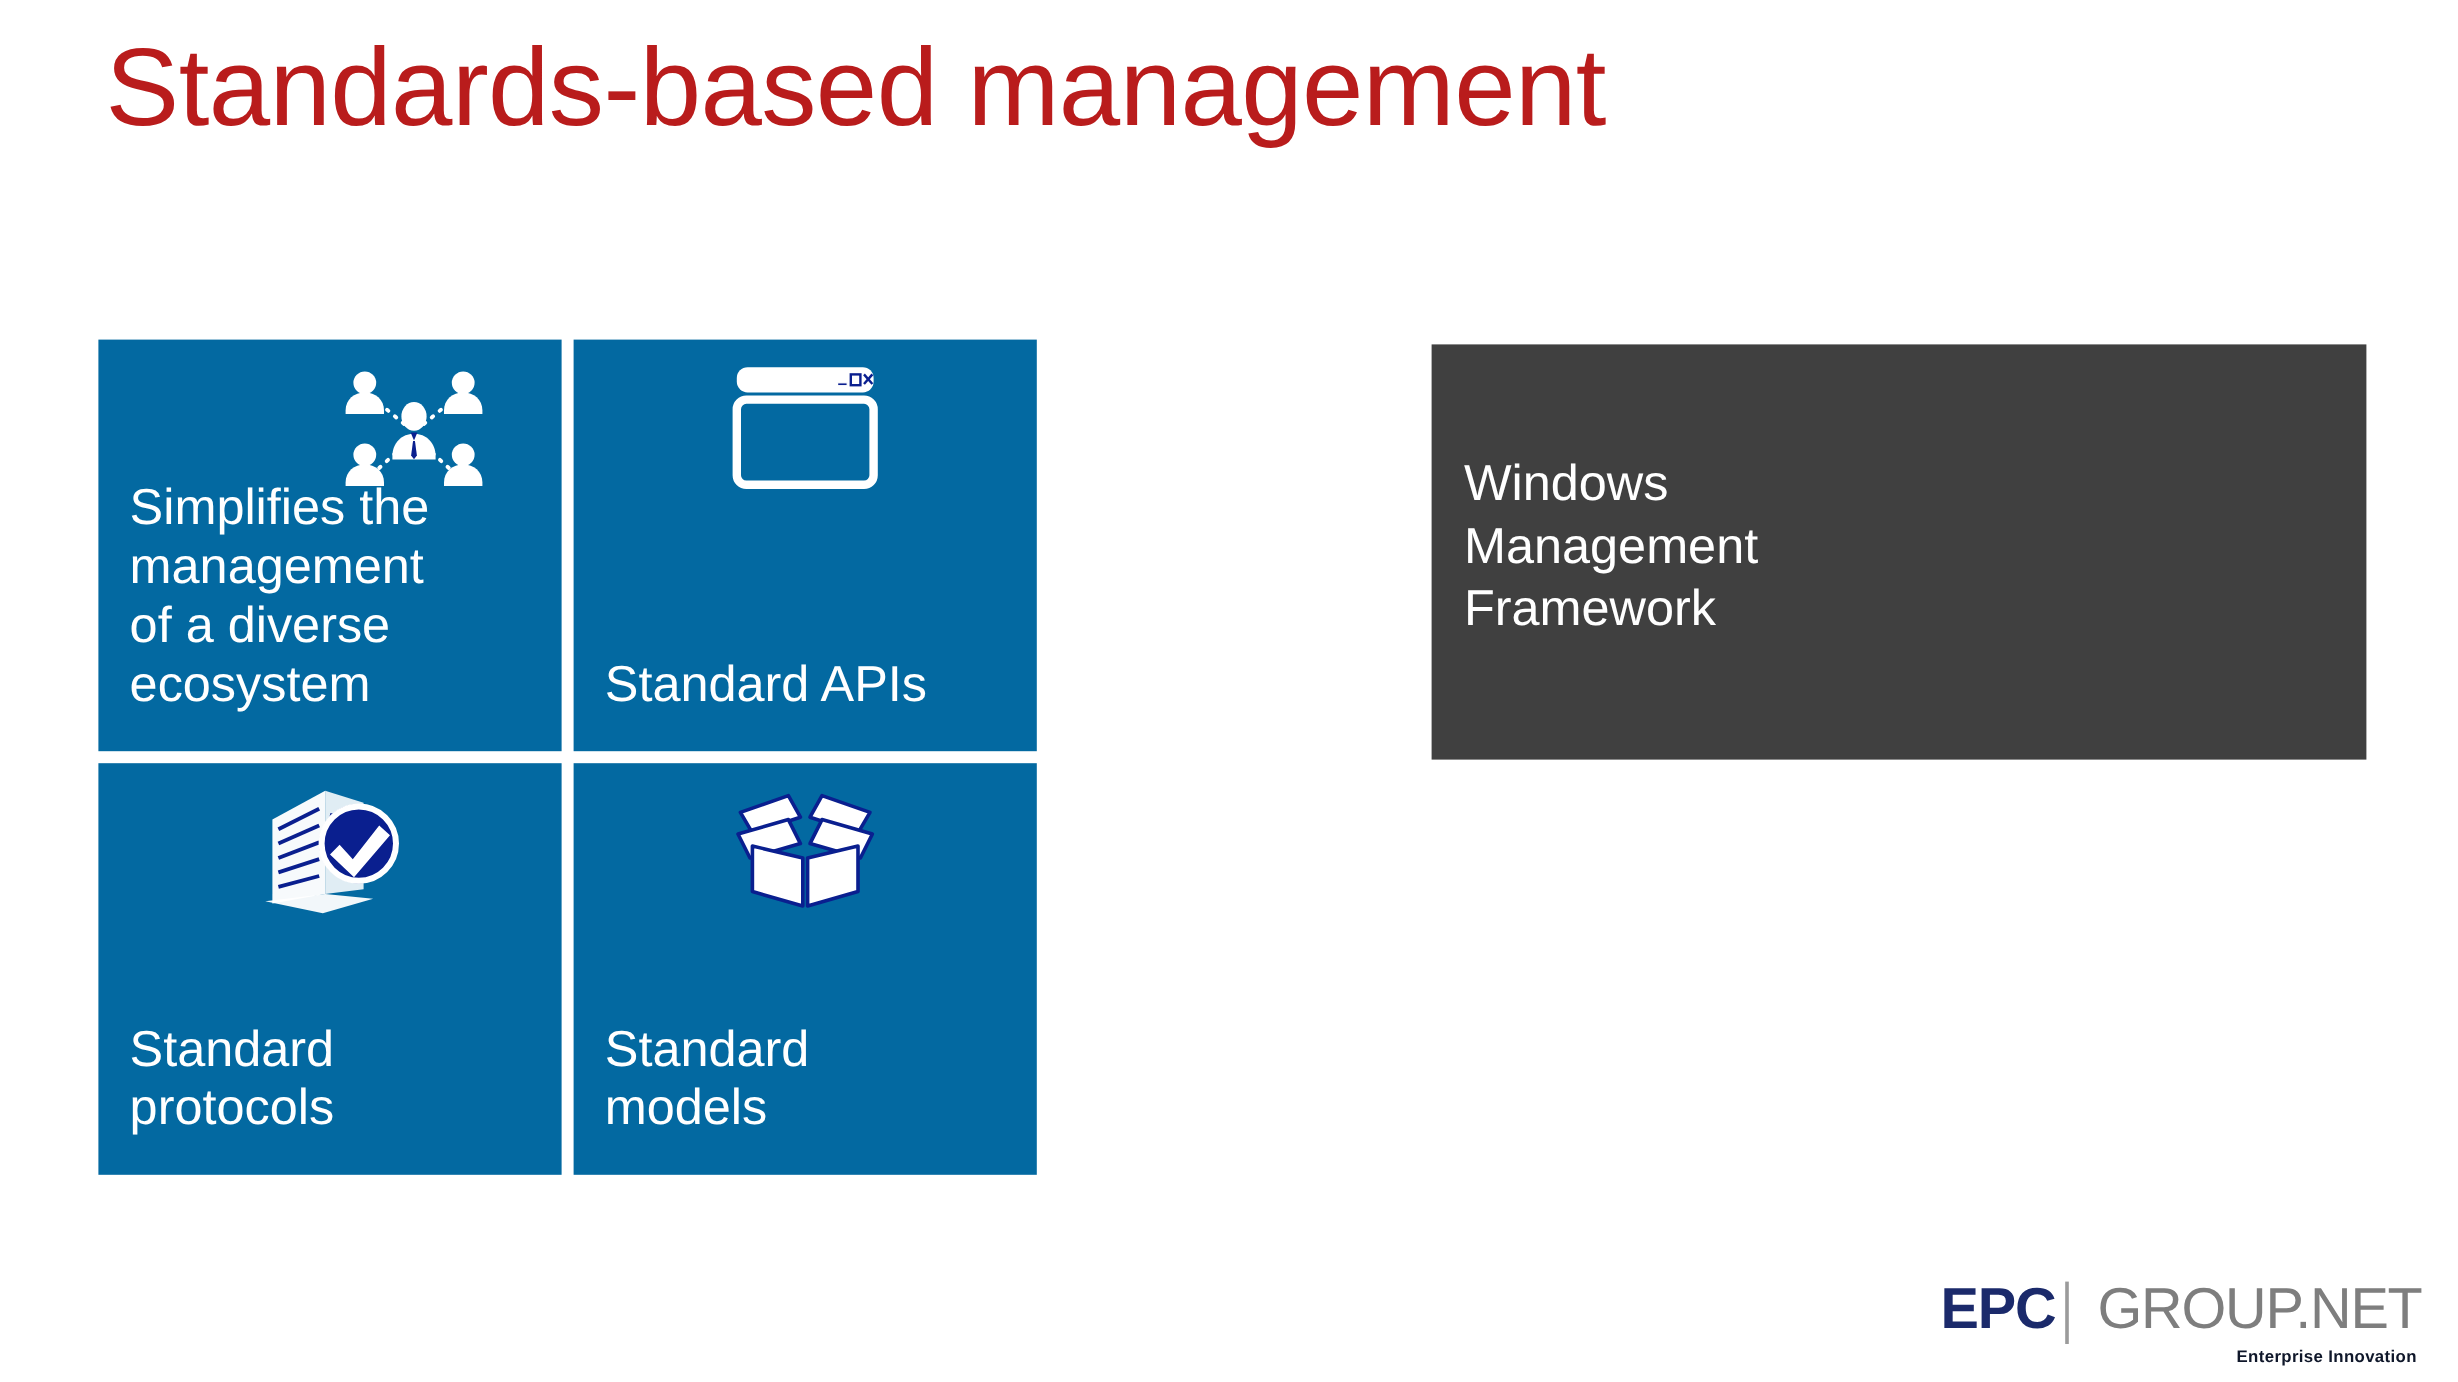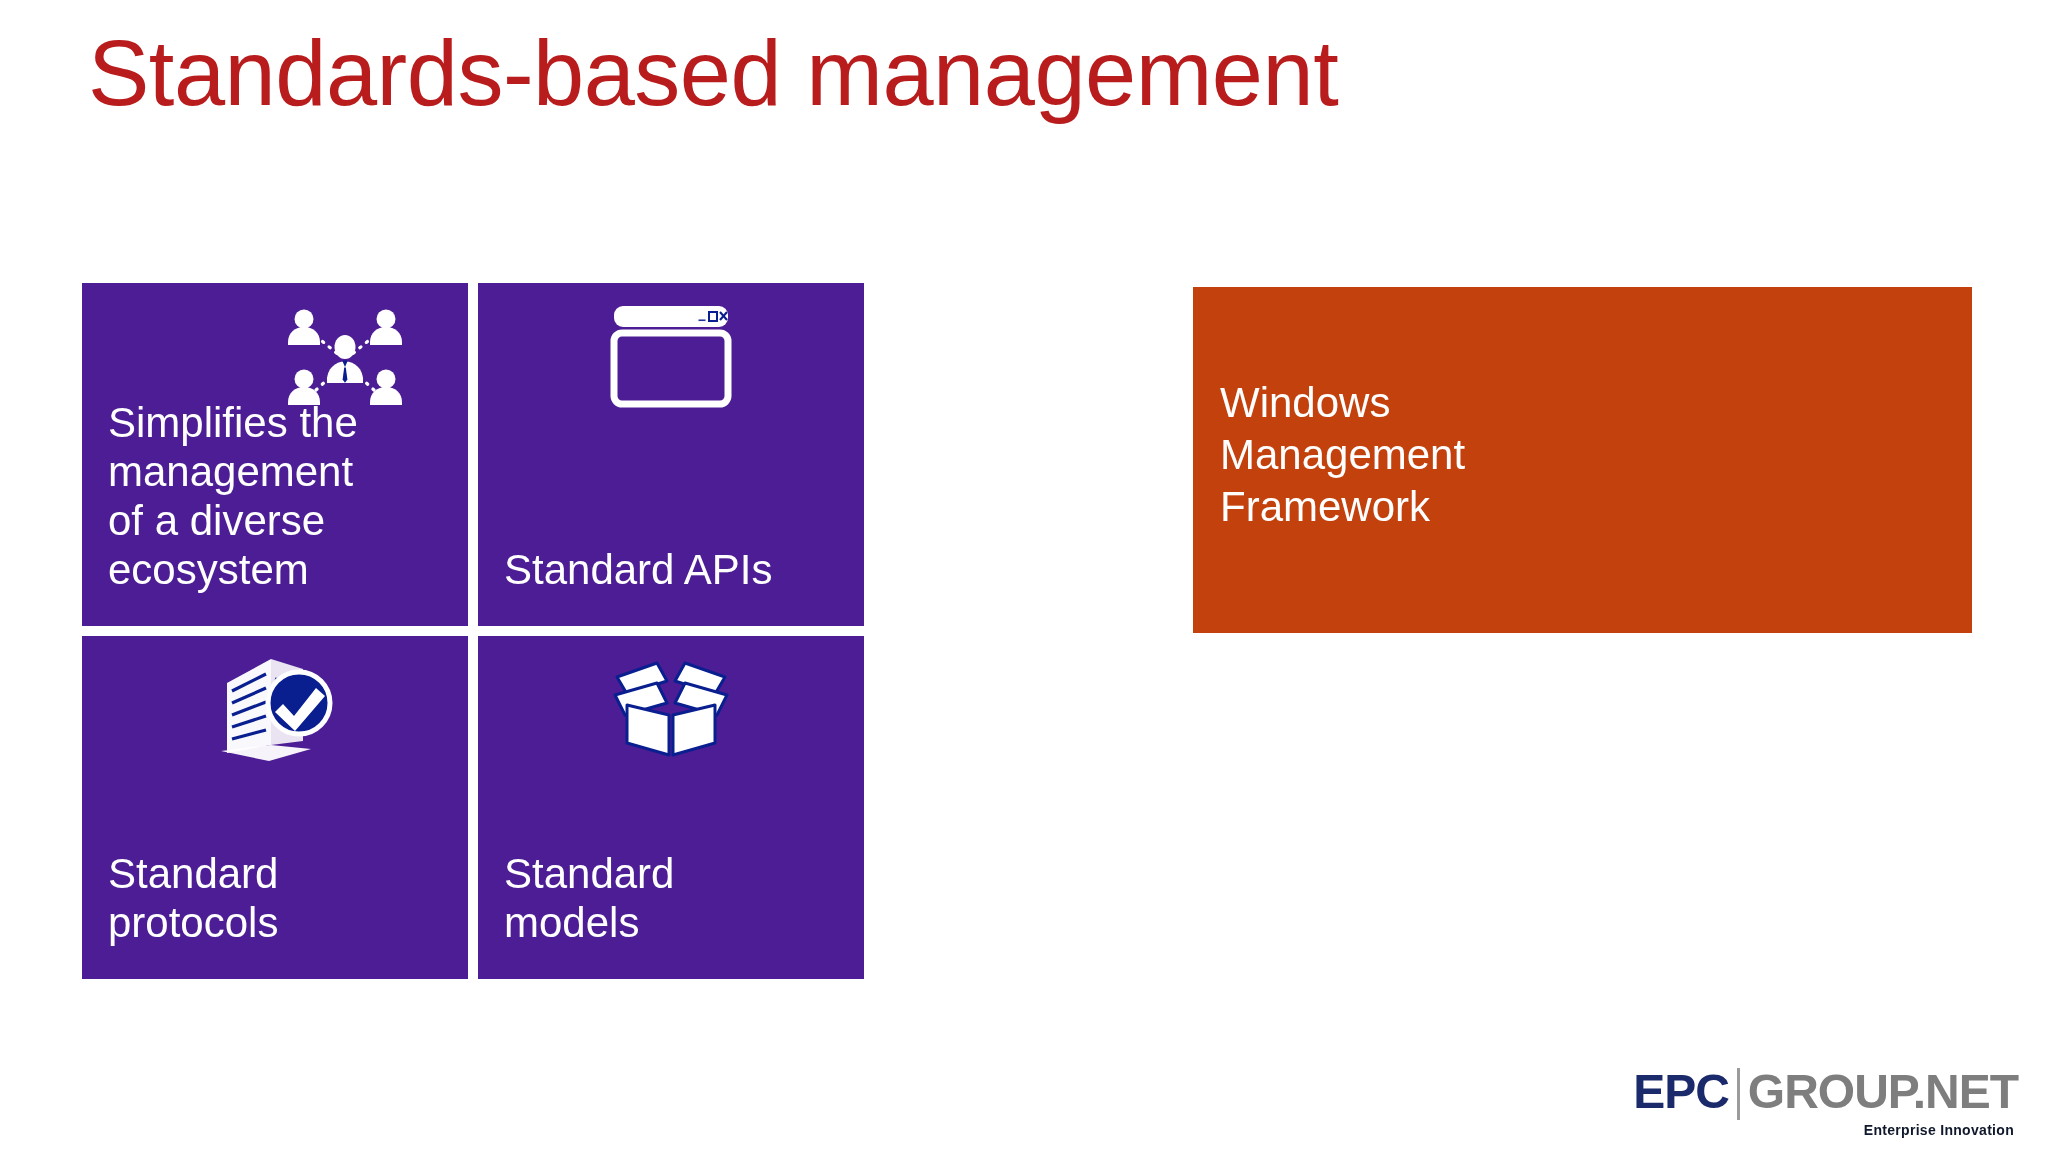--- a/index.html
+++ b/index.html
@@ -39,21 +39,21 @@
     width: 782px;
     height: 705px;
     display: grid;
     grid-template-columns: 386px 386px;
     grid-template-rows: 343px 343px;
     column-gap: 10px;
     row-gap: 10px;
   }
   .tile {
     position: relative;
-    background: #4c1d95;
+    background: #0369a1;
     overflow: hidden;
   }
   .tile-icon {
     position: absolute;
     right: 48px;
     top: 14px;
     width: 150px;
     height: 125px;
     display: flex;
     align-items: center;
@@ -83,21 +83,21 @@
   #tile-protocols  .tile-label { bottom: 32px; }
   #tile-models     .tile-label { bottom: 32px; }
 
   
   #wmf-panel {
     position: absolute;
     left: 1193px;
     top: 287px;
     width: 779px;
     height: 346px;
-    background: #c2410c;
+    background: #404040;
   }
   #wmf-panel-label {
     position: absolute;
     left: 27px;
     top: 90px;
     color: #ffffff;
     font-size: 42px;
     line-height: 1.24;
     font-weight: 400;
     white-space: pre-line;
@@ -124,23 +124,24 @@
   }
   #logo-divider {
     width: 3px;
     height: 52px;
     background: #9b9b9b;
     margin: 0 8px;
     align-self: center;
   }
   #logo-group {
     font-size: 48px;
-    font-weight: 700;
+    font-weight: 400;
     color: #7e7e7e;
     letter-spacing: -1px;
+    margin-left: 16px;
   }
   #logo-tagline {
     font-size: 14px;
     font-weight: 700;
     color: #0f172a;
     letter-spacing: 0.3px;
     margin-top: 3px;
     padding-right: 4px;
   }
 </style>

